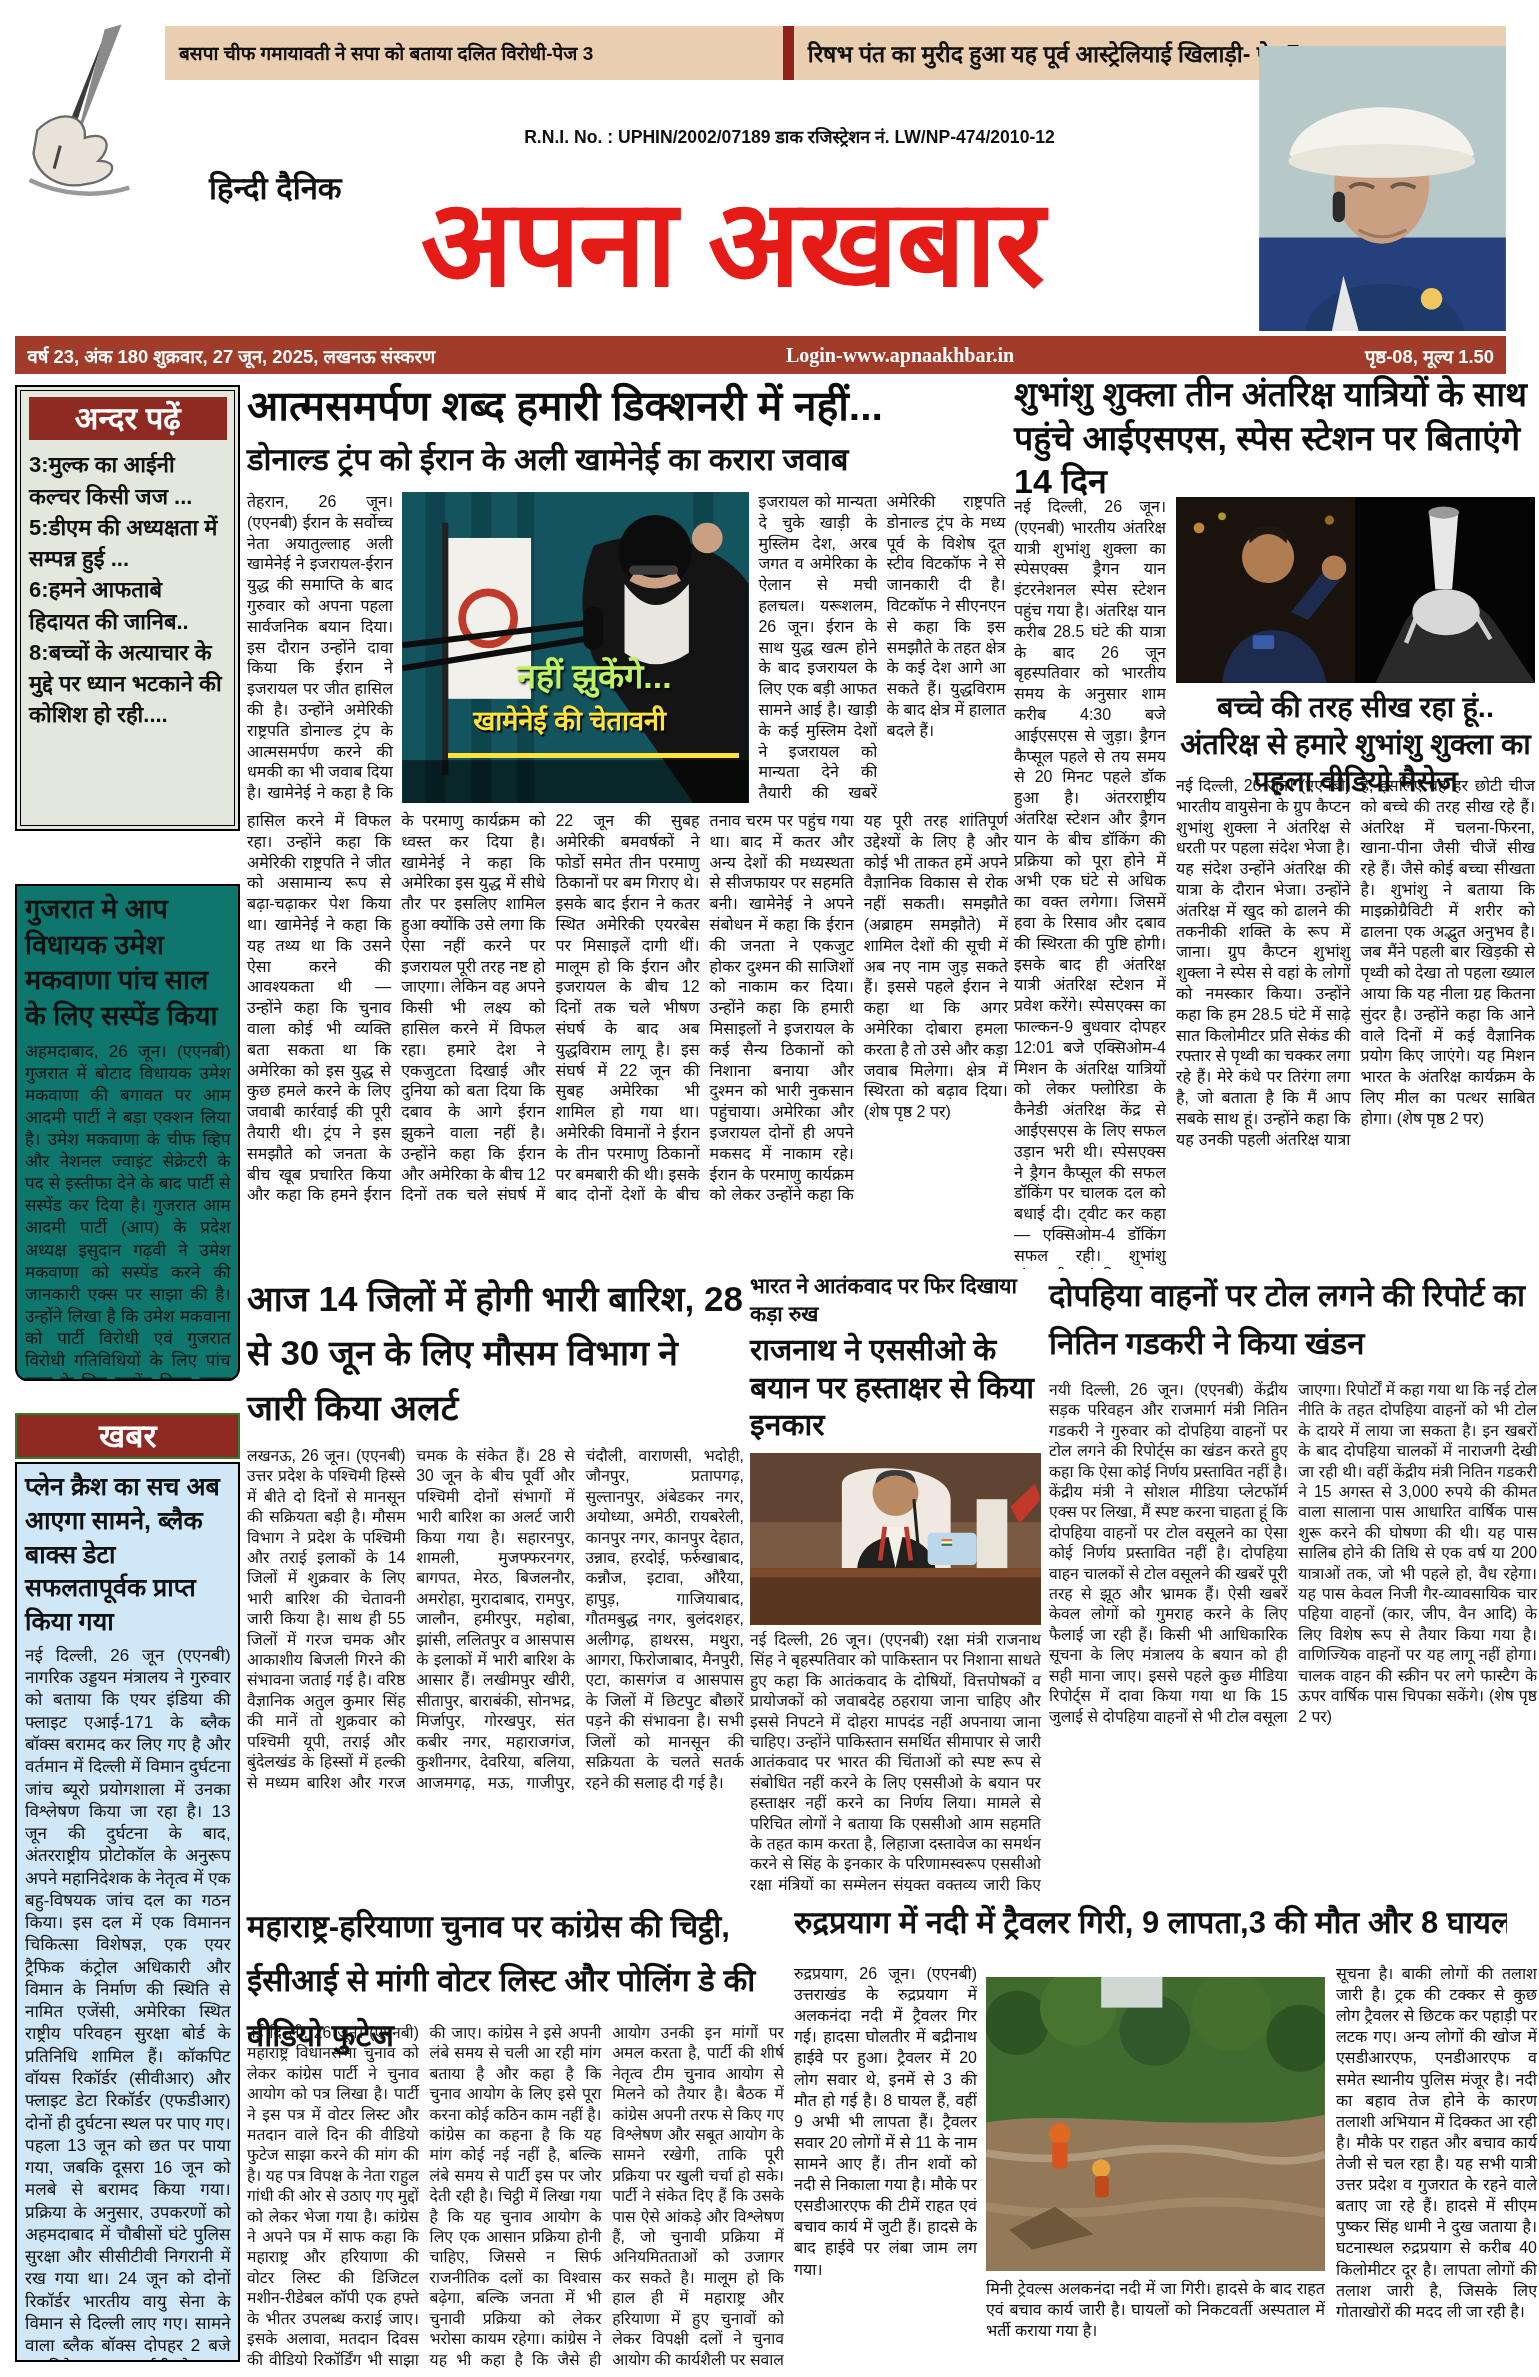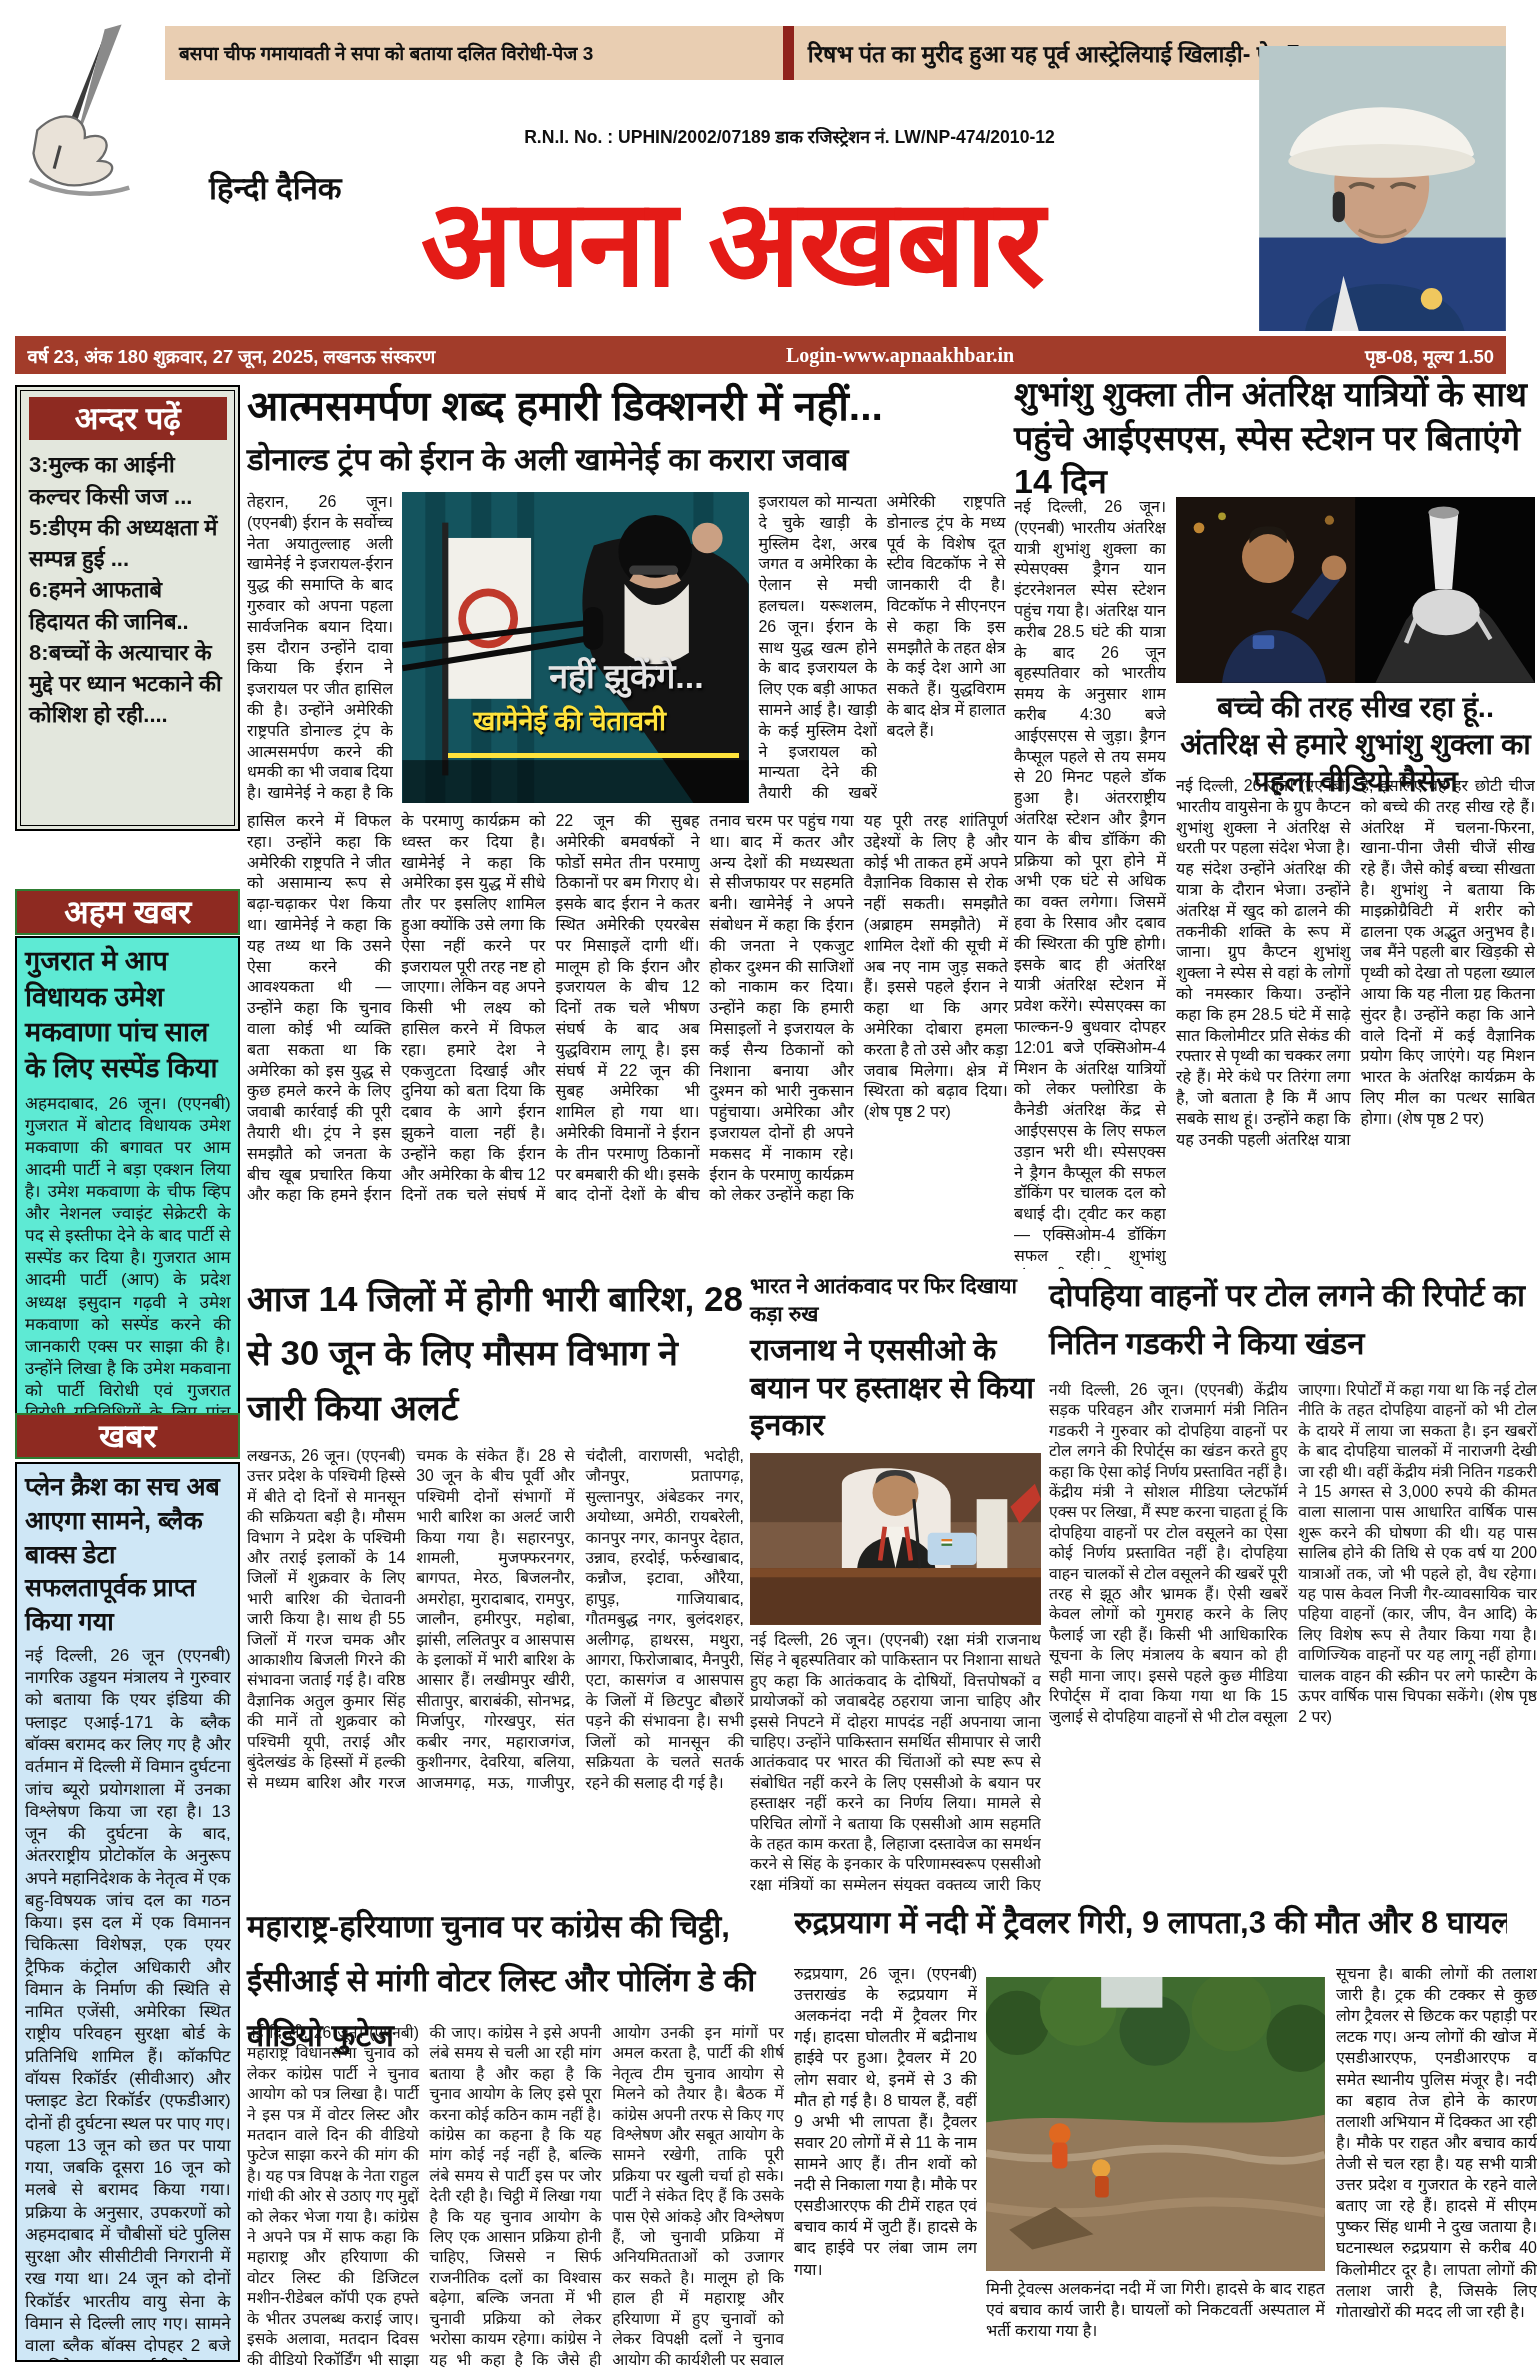--- a/index.html
+++ b/index.html
@@ -26,38 +26,38 @@
   #datebar .mid{font-family:"Liberation Serif",serif;font-weight:700;font-size:20px;}
   
   .redhead{background:#8e2a21;color:#fff;text-align:center;font-weight:800;}
   #insidebox{left:15.3px;top:385px;width:225px;height:446px;border:2.3px solid #000;background:#e3e7dd;
              box-sizing:border-box;padding:3.1px;}
   #insidebox .inner{border:1.5px solid #000;height:100%;box-sizing:border-box;padding:6.1px 7.7px;}
   #inside-head{height:43px;line-height:43px;font-size:31px;margin-bottom:9.2px;}
   .insideitem{font-size:22px;font-weight:800;line-height:1.42;}
   #imphead{left:15.3px;top:841px;width:225px;height:46px;line-height:43px;font-size:32px;
            border:2.3px solid #2e7d32;box-sizing:border-box;margin-top:48px;}
-  #impbox{left:15.3px;top:936px;width:225px;height:497px;border:2.3px solid #000;border-radius:0 0 12.3px 12.3px;
-          background:#5eead4;box-sizing:border-box;padding:6.1px 7.7px;overflow:hidden;}
+  #impbox{left:15.3px;top:884px;width:225px;height:497px;border:2.3px solid #000;border-radius:0 0 12.3px 12.3px;
+          background:#0f766e;box-sizing:border-box;padding:6.1px 7.7px;overflow:hidden;}
   #imp-headline{font-size:27px;font-weight:800;line-height:1.32;margin-bottom:6.1px;}
   #imp-body{font-size:17px;line-height:1.3;}
   #newshead{left:15.3px;top:1413px;width:225px;height:46px;line-height:43px;font-size:32px;
             border:2.3px solid #2e7d32;box-sizing:border-box;}
   #newsbox{left:15.3px;top:1462px;width:225px;height:900px;border:2.3px solid #000;background:#cfe7f6;
            box-sizing:border-box;padding:6.1px 7.7px;overflow:hidden;}
   #news-headline{font-size:25px;font-weight:800;line-height:1.35;margin-bottom:6.1px;}
   #news-body{font-size:17px;line-height:1.31;}
   
   #lead-headline{left:247px;top:376px;width:761px;font-size:41px;font-weight:900;white-space:nowrap;overflow:hidden;}
   #lead-subheadline{left:247px;top:437px;width:761px;font-size:31px;font-weight:800;}
   #lead-rowA{left:247px;top:492px;width:761px;height:311px;display:flex;gap:9.2px;}
   .leadcol{font-size:16px;line-height:1.3;overflow:hidden;}
   #lead-photo{position:relative;width:347px;height:311px;flex:0 0 347px;background:#155e66;overflow:hidden;}
-  #lead-photo .ov1{position:absolute;left:115px;top:160px;width:230px;color:#e5e5e5;font-size:34px;font-weight:900;
-                   text-shadow:1.5px 1.5px 2.3px #000;margin-left:32px;}
+  #lead-photo .ov1{position:absolute;left:115px;top:160px;width:230px;color:#bef264;font-size:34px;font-weight:900;
+                   text-shadow:1.5px 1.5px 2.3px #000;}
   #lead-photo .ov2{position:absolute;left:71px;top:209px;width:276px;color:#ffe33c;font-size:27px;font-weight:900;
                    text-shadow:1.5px 1.5px 1.5px #000;}
   #lead-photo .bar{position:absolute;left:46px;top:261px;width:291px;height:4.6px;background:#ffe33c;}
   #lead-body{left:247px;top:811px;width:761px;height:457px;column-count:5;column-gap:10px;
              font-size:16px;line-height:1.3;}
   
   #iss-headline{left:1014px;top:373px;width:525px;font-size:34px;font-weight:900;line-height:1.28;}
   #iss-col{left:1014px;top:497px;width:152px;height:772px;font-size:16px;line-height:1.3;}
   #astro-photo{left:1176px;top:497px;width:359px;height:186px;background:#000;}
   #video-headline{left:1176px;top:689px;width:359px;font-size:29px;font-weight:900;line-height:1.28;text-align:center;}

